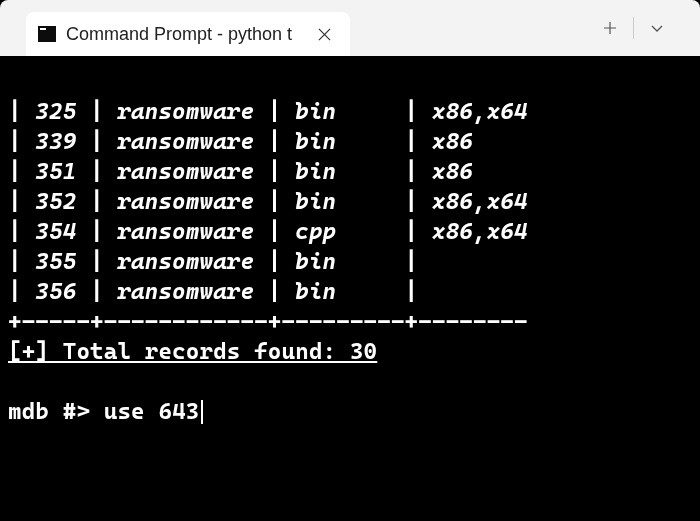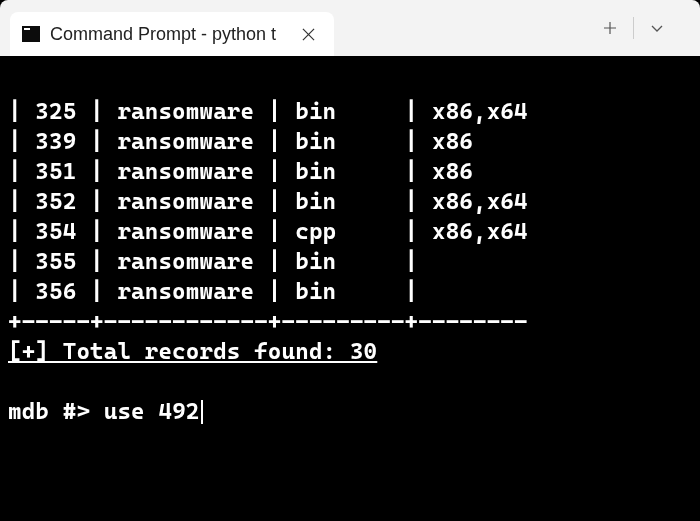--- a/index.html
+++ b/index.html
@@ -23,21 +23,21 @@
     }
     .titlebar {
       background: #f3f3f3;
       height: 56px;
       display: flex;
       align-items: stretch;
     }
     .tab-container {
       display: flex;
       align-items: flex-end;
-      padding-left: 10px;
+      padding-left: 26px;
       flex: 1;
     }
     .tab {
       display: flex;
       align-items: center;
       background: #fff;
       border-top-left-radius: 8px;
       border-top-right-radius: 8px;
       padding: 0 12px;
       height: 44px;
@@ -113,20 +113,21 @@
       font-family: 'Cascadia Mono', 'Consolas', 'Courier New', monospace;
       font-size: 23px;
       font-weight: bold;
       line-height: 30px;
       padding: 10px 8px;
       white-space: pre;
       letter-spacing: 0.2px;
     }
     .row {
       white-space: pre;
+      font-style: italic;
     }
     .sep-line {
       white-space: pre;
       color: #fff;
     }
     .total-line {
       white-space: pre;
       text-decoration: underline;
     }
     .prompt-line {
@@ -169,15 +170,15 @@
       <div class="dropdown-button">
         <svg viewBox="0 0 14 14">
             <path d="M2 5 L7 10 L12 5" stroke="#555" stroke-width="1.3" fill="none"></path>
           </svg>
       </div>
     </div>
   </div>
 
   <div class="terminal-content">
 <div id="rows-container"><div class="row">| 325 | ransomware | bin     | x86,x64 </div><div class="row">| 339 | ransomware | bin     | x86     </div><div class="row">| 351 | ransomware | bin     | x86     </div><div class="row">| 352 | ransomware | bin     | x86,x64 </div><div class="row">| 354 | ransomware | cpp     | x86,x64 </div><div class="row">| 355 | ransomware | bin     |         </div><div class="row">| 356 | ransomware | bin     |         </div></div><div class="sep-line">+-----+------------+---------+--------</div><div class="total-line">[+] Total records found: 30</div>
-<div class="prompt-line"><span>mdb #&gt; </span><span>use 492</span><span class="cursor"></span></div>
+<div class="prompt-line"><span>mdb #&gt; </span><span>use 643</span><span class="cursor"></span></div>
   </div>
 </div>
 
 </body></html>

